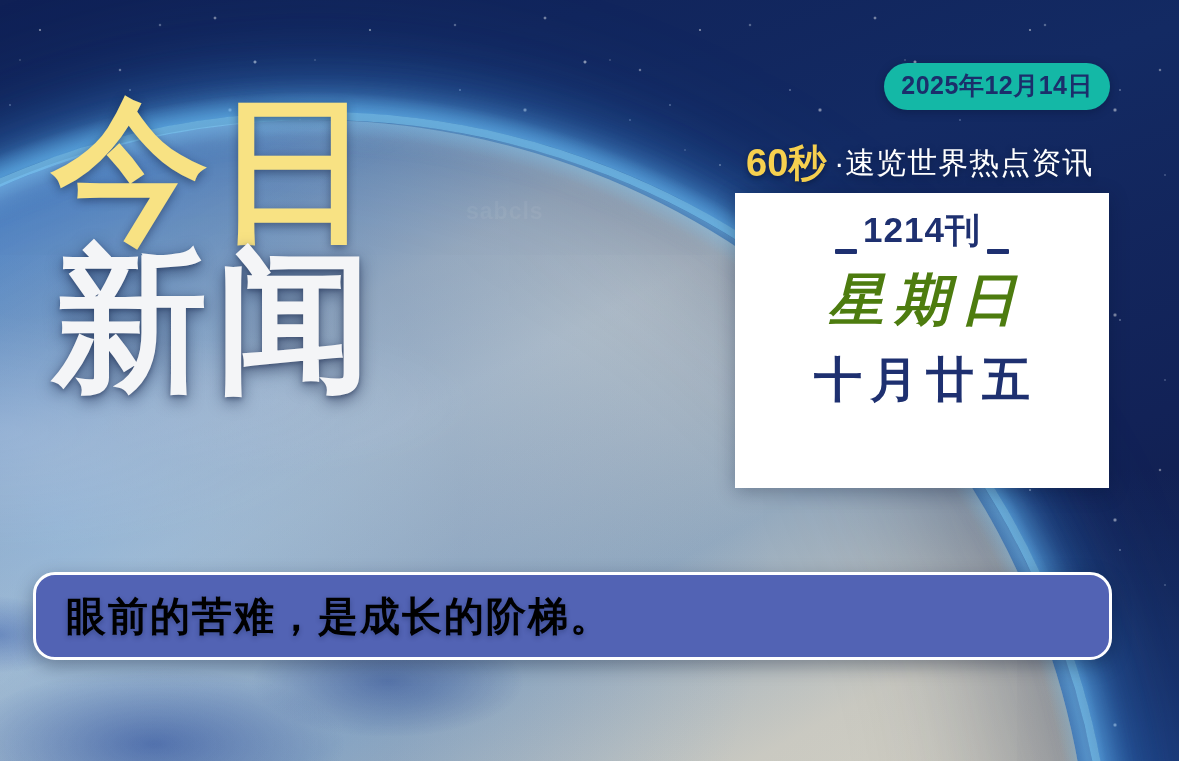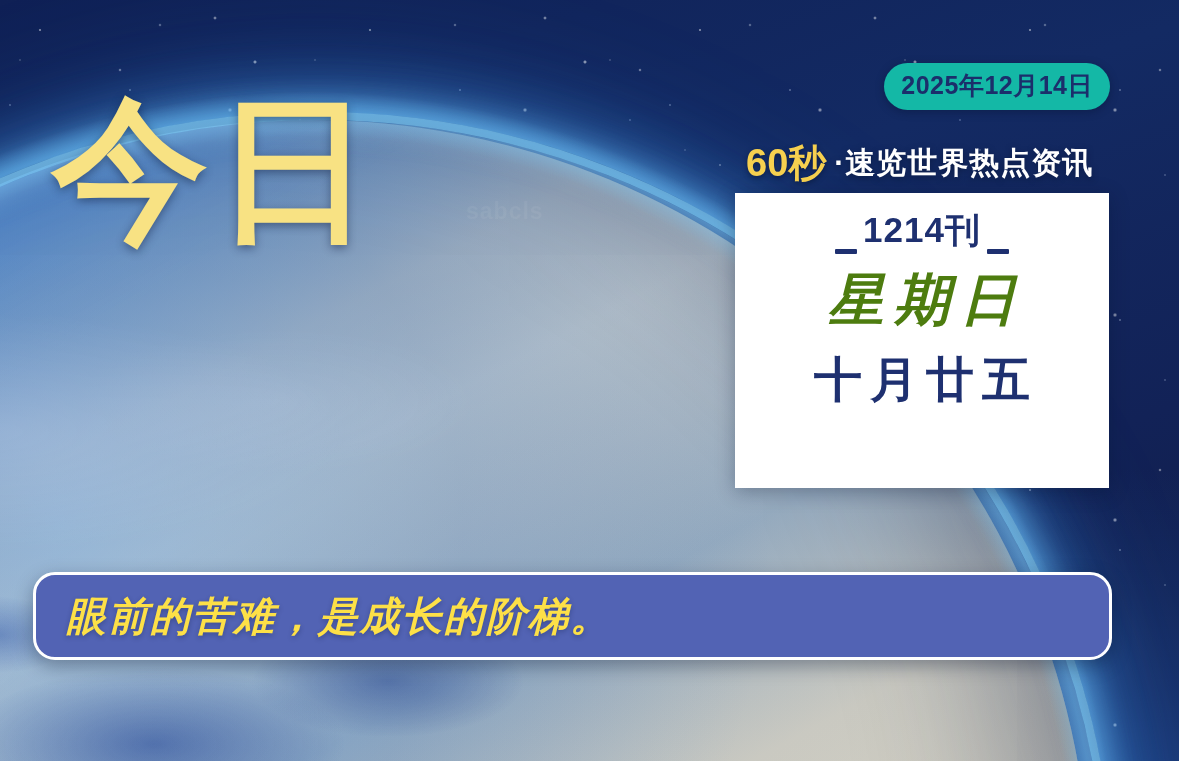--- a/index.html
+++ b/index.html
@@ -242,21 +242,21 @@
   }
   .tag-60 {
     font-size: 38px;
     font-weight: 900;
     color: #F6D04F;
     letter-spacing: 0px;
     text-shadow: 0 2px 5px rgba(8,18,48,.55);
   }
   .tag-rest {
     font-size: 30px;
-    font-weight: 700;
+    font-weight: 400;
     color: #FFFFFF;
     letter-spacing: 1px;
     margin-left: 8px;
     text-shadow: 0 2px 6px rgba(8,18,48,.55);
   }
 
   
   .info-card {
     position: absolute;
     left: 735px;
@@ -325,22 +325,21 @@
     border-radius: 22px;
     display: flex;
     align-items: center;
     z-index: 7;
     box-shadow: 0 6px 18px rgba(6,16,44,.35);
   }
   .quote-text {
     margin-left: 30px;
     font-size: 40px;
     font-weight: 800;
-    font-style: italic;
-    color: #fde047;
+    color: #000000;
     letter-spacing: 2px;
     white-space: nowrap;
     text-shadow: 0 2px 5px rgba(10,22,60,.30);
   }
 </style>
 </head>
 <body>
 
 <div id="poster">
 
@@ -353,20 +352,21 @@
     <div class="earth"></div>
     <div class="earth-tint"></div>
     <div class="earth-rim"></div>
     <div class="limb-haze"></div>
   </div>
 
   <div class="watermark">sabcls</div>
 
   <div class="title-block">
     <div class="title-jinri">今日</div>
+    <div class="title-xinwen">新闻</div>
   </div>
 
   <div class="date-pill">2025年12月14日</div>
 
   <div class="tagline">
     <span class="tag-60">60秒</span>
     <span class="tag-rest">·速览世界热点资讯</span>
   </div>
 
   <div class="info-card">

